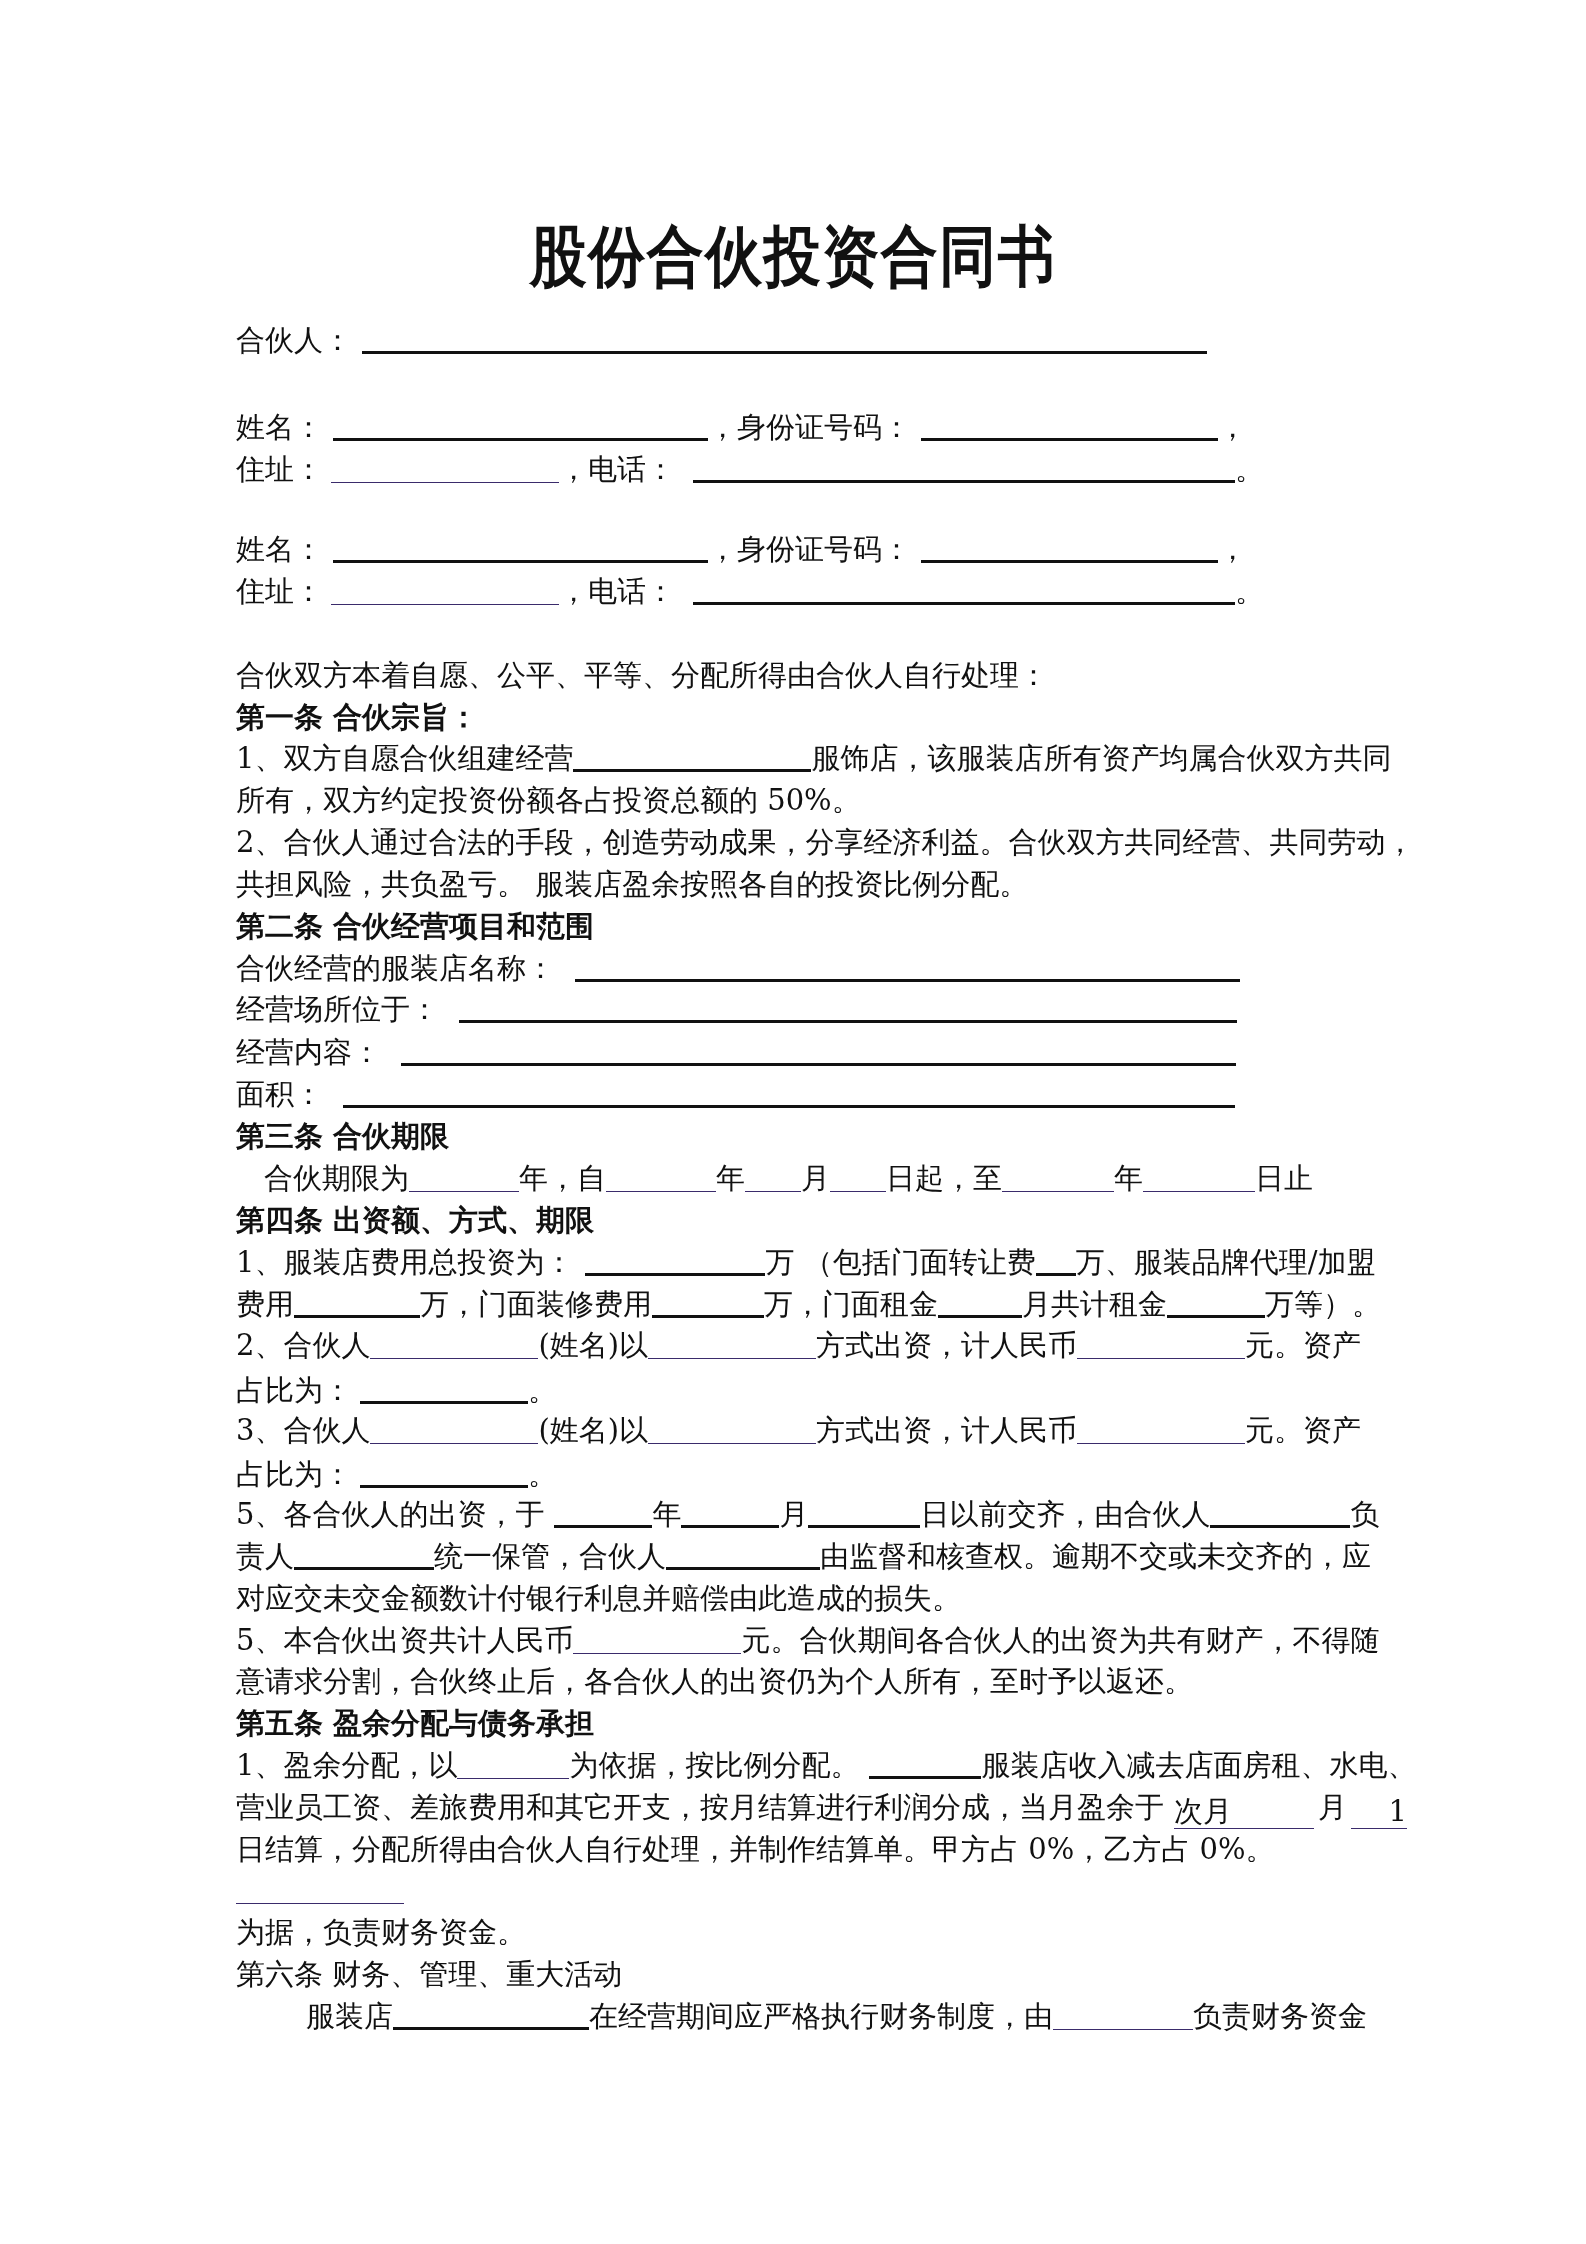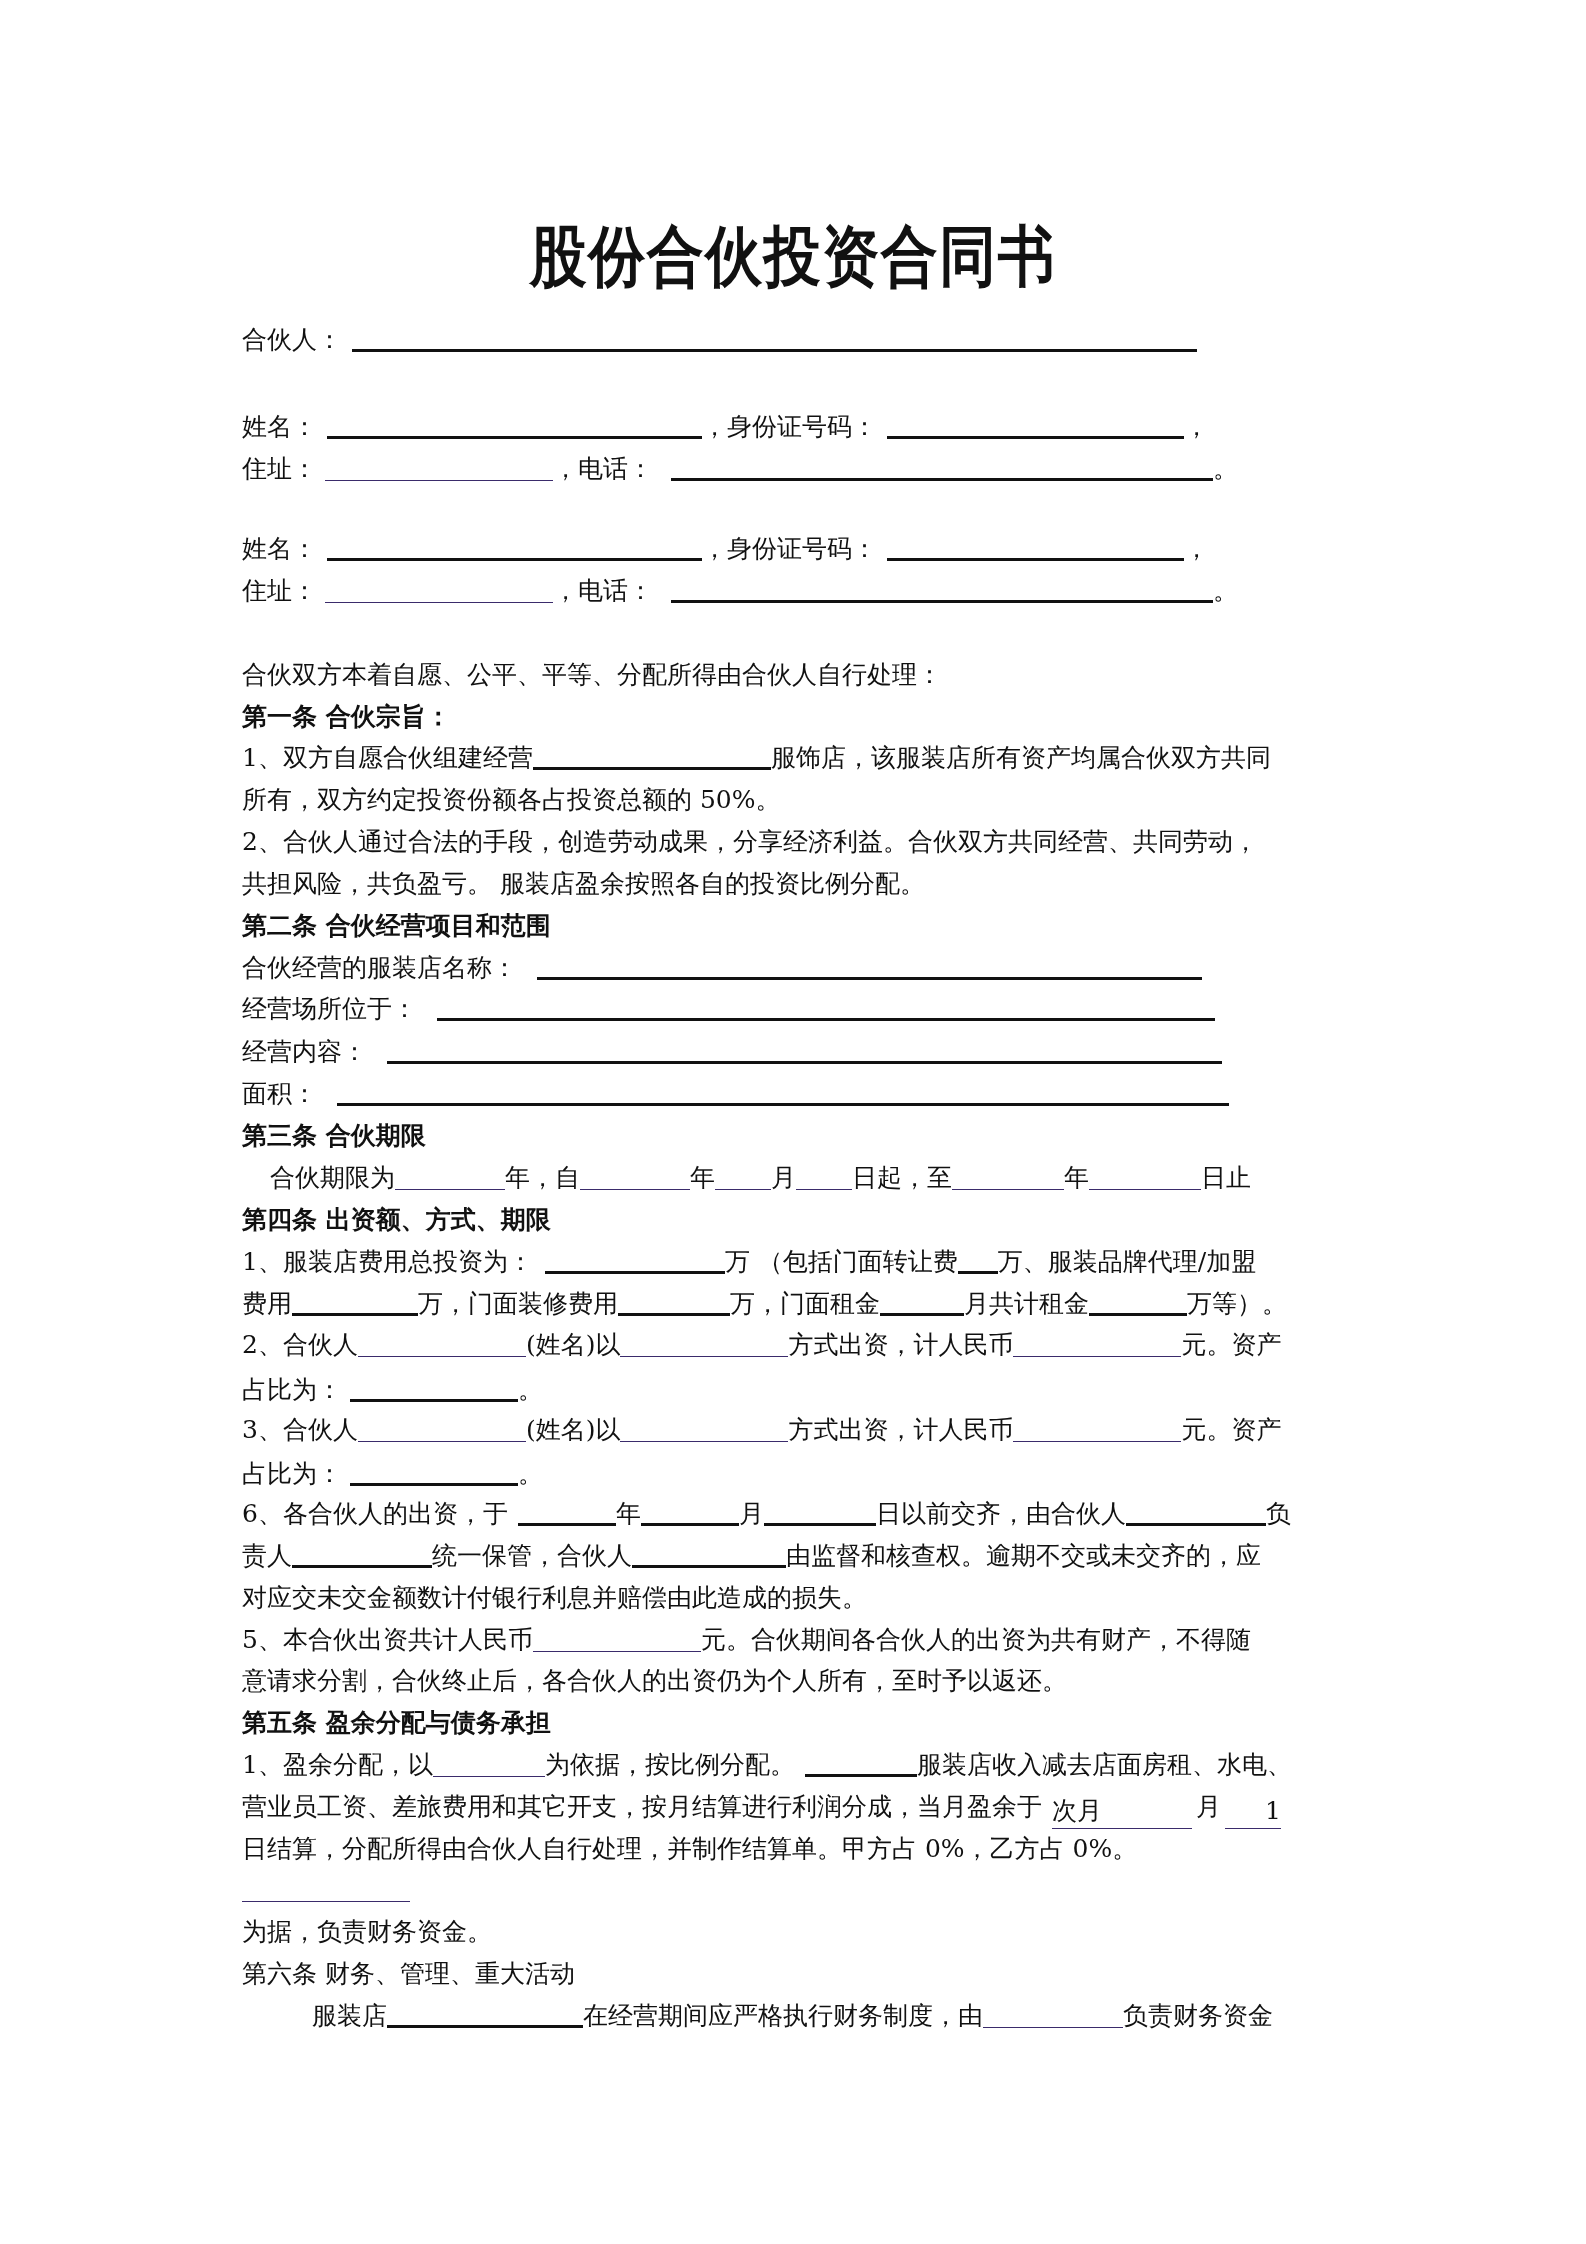--- a/index.html
+++ b/index.html
@@ -1,21 +1,21 @@
 <!DOCTYPE html>
 <html><head>
 <meta charset="utf-8">
 <style>
   html, body { margin: 0; padding: 0; background: #ffffff; }
   body { width: 1586px; height: 2244px; position: relative; overflow: hidden;
          font-family: "DejaVu Serif", "Liberation Serif", serif; color: #111; }
   .title { position: absolute; left: 0; width: 1586px; top: 212px; text-align: center;
            font-size: 66px; font-weight: bold; letter-spacing: 2px; line-height: 90px;
            font-family: "DejaVu Sans", "Liberation Sans", sans-serif; transform: scaleX(0.86); }
-  .ln { position: absolute; left: 242px; white-space: nowrap; font-size: 25px; line-height: 34px; height: 34px; }
+  .ln { position: absolute; left: 236px; white-space: nowrap; font-size: 29px; line-height: 34px; height: 34px; }
   .b { font-weight: bold; }
   .u { display: inline-block; border-bottom: 3px solid #111; height: 26px; vertical-align: -4px; }
   .ut { display: inline-block; border-bottom: 1.5px solid #3a2b6b; height: 27px; vertical-align: -4px; }
   .ui { display: inline-block; border-bottom: 1.5px solid #3a2b6b; vertical-align: -4px; text-align: left; }
   .ind { padding-left: 28px; }
   .ind2 { padding-left: 70px; }
 </style>
 </head>
 <body>
 
@@ -81,21 +81,21 @@
 <div class="ln" style="top:1373px">
   <span>占比为：</span><span class="u" style="width:168px;margin-left:8px"></span><span>。</span>
 </div>
 <div class="ln" style="top:1413px">
   <span>3、合伙人</span><span class="ut" style="width:168px"></span><span>(姓名)以</span><span class="ut" style="width:168px"></span><span>方式出资，计人民币</span><span class="ut" style="width:168px"></span><span>元。资产</span>
 </div>
 <div class="ln" style="top:1457px">
   <span>占比为：</span><span class="u" style="width:168px;margin-left:8px"></span><span>。</span>
 </div>
 <div class="ln" style="top:1497px">
-  <span>6、各合伙人的出资，于</span><span class="u" style="width:98px;margin-left:10px"></span><span>年</span><span class="u" style="width:98px"></span><span>月</span><span class="u" style="width:112px"></span><span>日以前交齐，由合伙人</span><span class="u" style="width:140px"></span><span>负</span>
+  <span>5、各合伙人的出资，于</span><span class="u" style="width:98px;margin-left:10px"></span><span>年</span><span class="u" style="width:98px"></span><span>月</span><span class="u" style="width:112px"></span><span>日以前交齐，由合伙人</span><span class="u" style="width:140px"></span><span>负</span>
 </div>
 <div class="ln" style="top:1539px">
   <span>责人</span><span class="u" style="width:140px"></span><span>统一保管，合伙人</span><span class="u" style="width:154px"></span><span>由监督和核查权。逾期不交或未交齐的，应</span>
 </div>
 <div class="ln" style="top:1581px">对应交未交金额数计付银行利息并赔偿由此造成的损失。</div>
 <div class="ln" style="top:1623px">
   <span>5、本合伙出资共计人民币</span><span class="ut" style="width:168px"></span><span>元。合伙期间各合伙人的出资为共有财产，不得随</span>
 </div>
 <div class="ln" style="top:1664px">意请求分割，合伙终止后，各合伙人的出资仍为个人所有，至时予以返还。</div>
 

